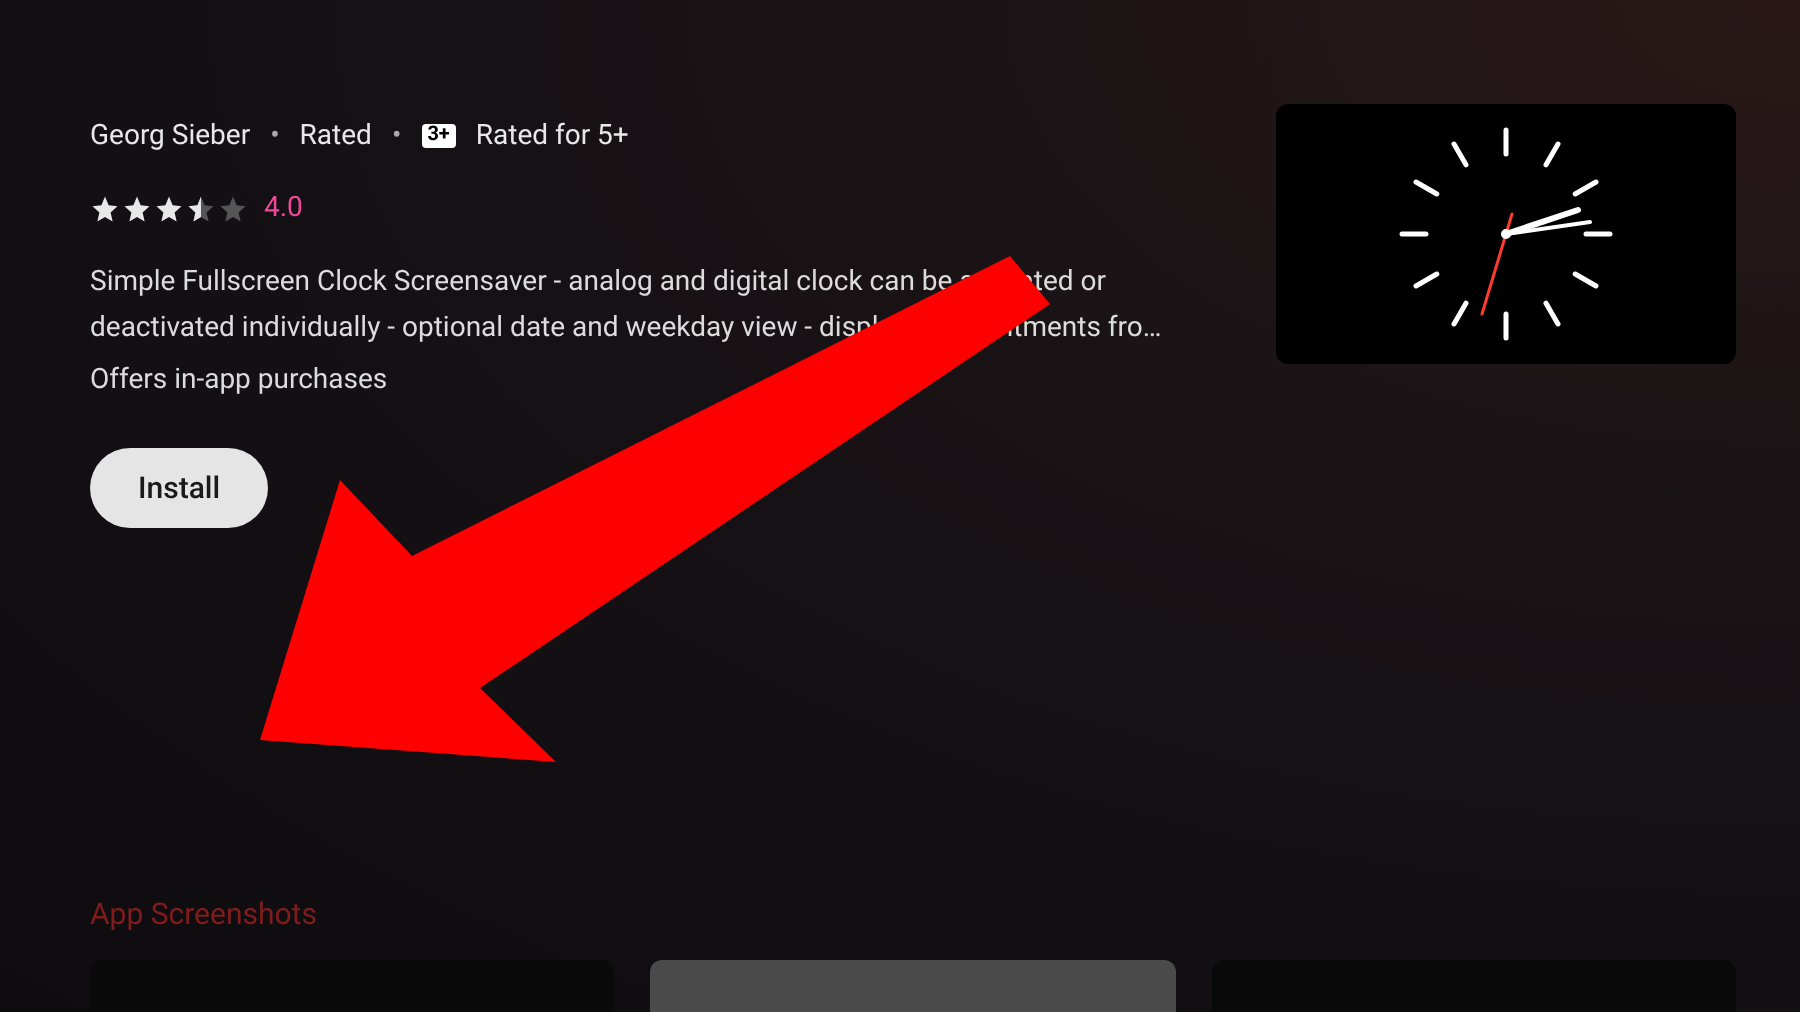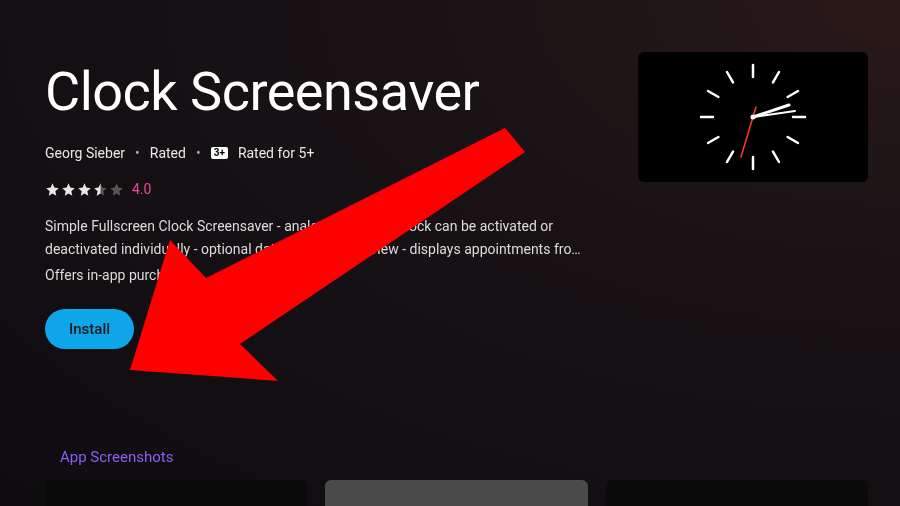--- a/index.html
+++ b/index.html
@@ -67,21 +67,21 @@
       color: #dcdcdc;
       max-width: 560px;
       margin-bottom: 6px;
     }
     .iap {
       font-size: 14px;
       color: #dcdcdc;
       margin-bottom: 26px;
     }
     .install-btn {
-      background: #0ea5e9;
+      background: #e5e5e5;
       color: #1a1a1a;
       border: none;
       border-radius: 22px;
       padding: 11px 24px;
       font-size: 15px;
       font-weight: 500;
       cursor: pointer;
       font-family: inherit;
     }
     .preview {
@@ -95,24 +95,24 @@
       display: flex;
       align-items: center;
       justify-content: center;
     }
     .clock-face {
       width: 120px;
       height: 120px;
     }
     .section-title {
       position: absolute;
-      left: 60px;
+      left: 45px;
       top: 448px;
       font-size: 15px;
-      color: #8b5cf6;
+      color: #7f1d1d;
       font-weight: 400;
     }
     .screenshots-row {
       position: absolute;
       left: 45px;
       top: 480px;
       right: 32px;
       height: 40px;
       display: flex;
       gap: 18px;
@@ -129,21 +129,20 @@
       position: absolute;
       top: 120px;
       left: 110px;
       pointer-events: none;
     }
   </style>
 </head>
 <body>
 
 <div class="content">
-  <h1 class="app-title">Clock Screensaver</h1>
 
   <div class="meta-row">
     <span>Georg Sieber</span>
     <span class="dot-sep">•</span>
     <span>Rated</span>
     <span class="dot-sep">•</span>
     <span class="rating-badge">3+</span>
     <span>Rated for 5+</span>
   </div>
 

